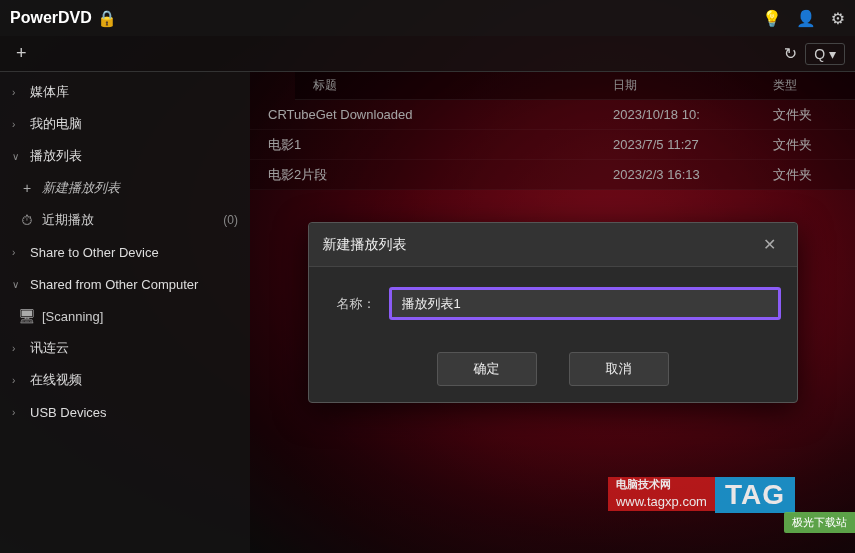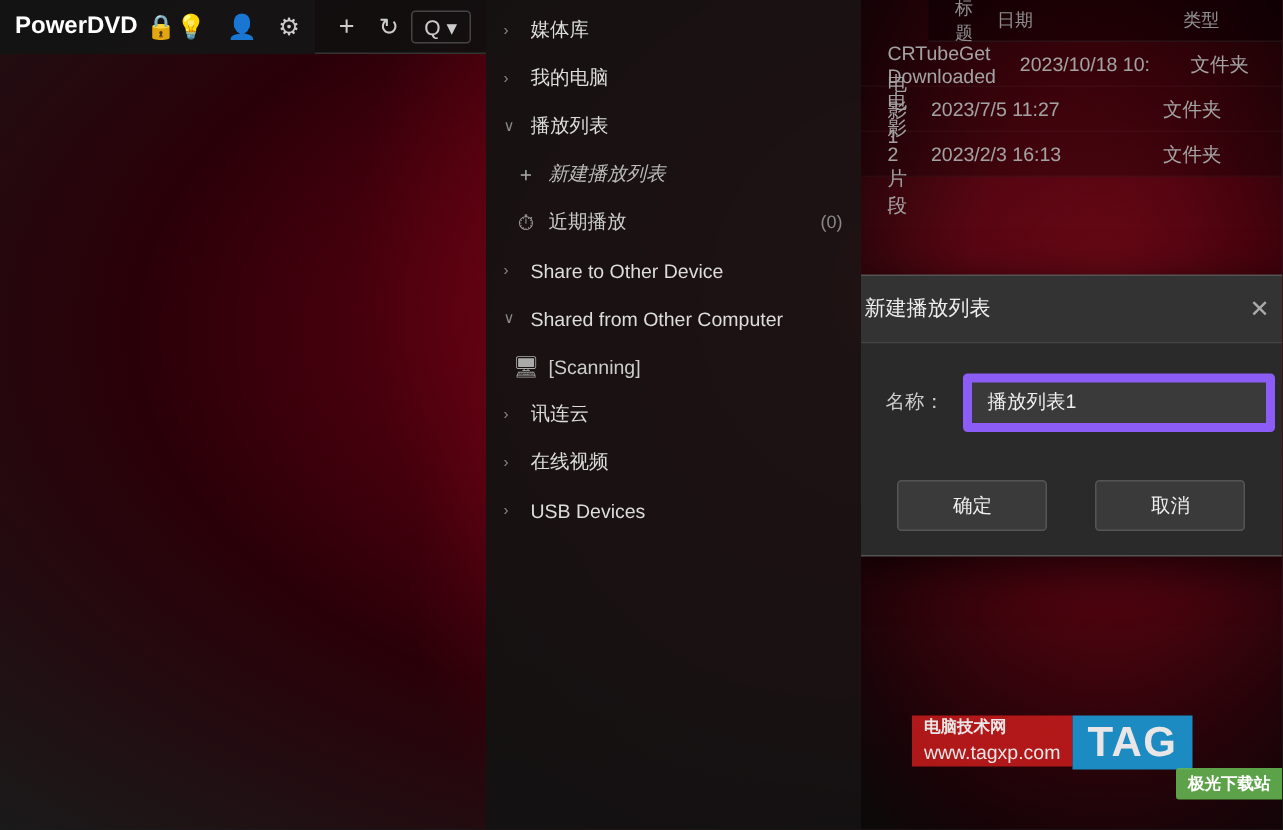--- a/index.html
+++ b/index.html
@@ -33,21 +33,21 @@
       z-index: 0;
     }
 
     
     .app-container {
       position: relative;
       z-index: 1;
       width: 855px;
       height: 553px;
       display: flex;
-      flex-direction: row;
+      flex-direction: column;
     }
 
     
     .title-bar {
       height: 36px;
       background: rgba(20,20,20,0.95);
       display: flex;
       align-items: center;
       padding: 0 10px;
       flex-shrink: 0;
@@ -293,21 +293,21 @@
     }
     .dialog-label {
       color: #ccc;
       font-size: 13px;
       width: 40px;
       flex-shrink: 0;
     }
     .dialog-input {
       flex: 1;
       background: #3a3a3a;
-      border: 6px solid #8b5cf6;
+      border: 3px solid #8b5cf6;
       border-radius: 3px;
       color: #eee;
       font-size: 13px;
       padding: 6px 10px;
       outline: none;
       font-family: inherit;
     }
 
     .dialog-footer {
       display: flex;
@@ -378,21 +378,20 @@
     .jiguang-badge {
       position: absolute;
       bottom: 20px;
       right: 0;
       background: rgba(100,180,80,0.9);
       color: #fff;
       font-size: 11px;
       padding: 3px 8px;
       z-index: 300;
       border-radius: 2px 0 0 2px;
-      font-weight: bold;
     }
   </style>
 </head>
 <body>
 
 <div class="bg-overlay"></div>
 <div class="bg-flowers"></div>
 
 <div class="app-container">
 

